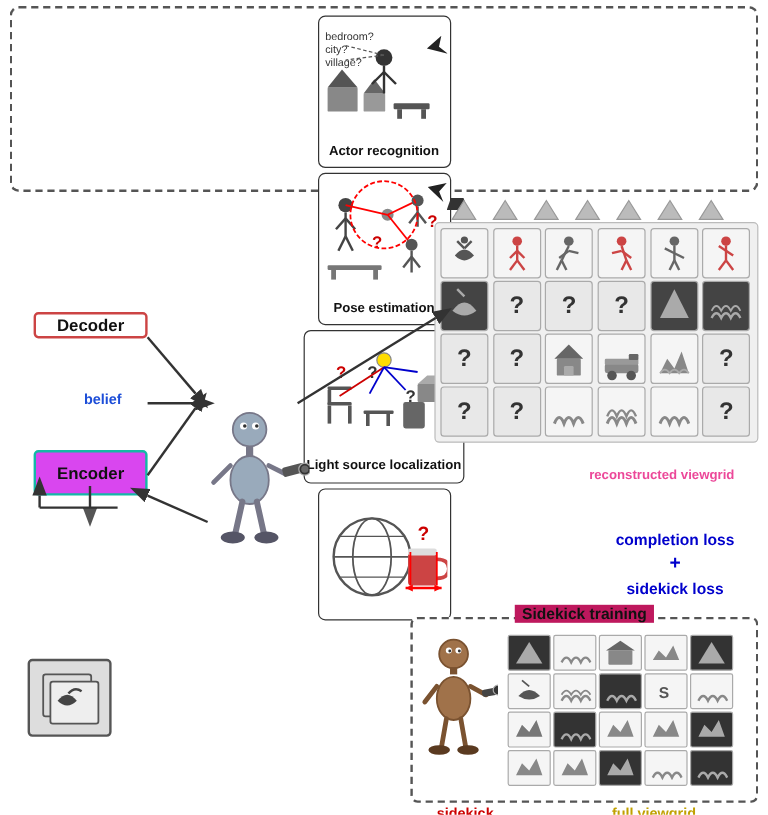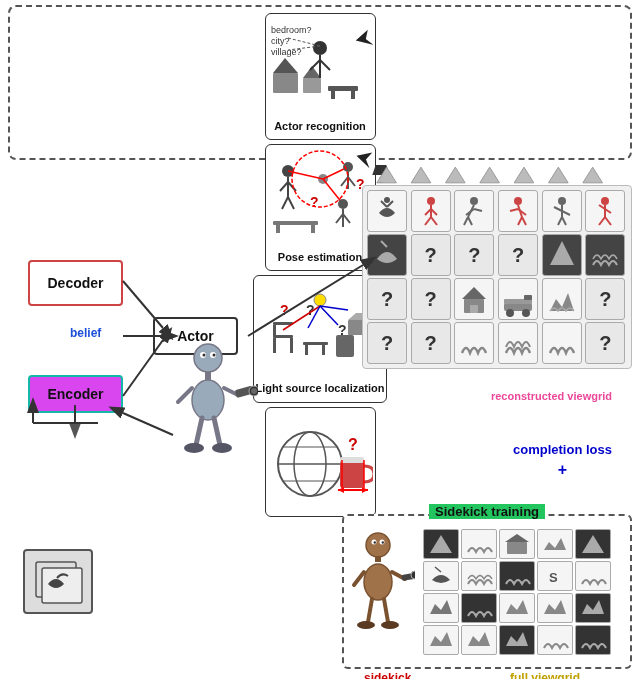--- a/index.html
+++ b/index.html
@@ -89,21 +89,21 @@
       left: 6px;
       color: #111;
     }
 
     
     .decoder-box {
       position: absolute;
       top: 95px;
       left: 20px;
       width: 95px;
-      height: 46px;
+      height: 22px;
       border: 2px solid #c44;
       border-radius: 4px;
       display: flex;
       align-items: center;
       justify-content: center;
       background: #fff;
     }
 
     .encoder-box {
       position: absolute;
@@ -220,21 +220,21 @@
       padding: 6px;
       gap: 6px;
       background: #fff;
     }
 
     .sidekick-title {
       position: absolute;
       top: -12px;
       left: 50%;
       transform: translateX(-50%);
-      background: #22c55e;
+      background: #be185d;
       padding: 0 6px;
       font-size: 13px;
       font-weight: bold;
       color: #111;
       white-space: nowrap;
     }
 
     .sidekick-figure {
       width: 65px;
       height: 130px;
@@ -484,23 +484,20 @@
   </div>
 
   <div class="decoder-box">
     <span class="box-label">Decoder</span>
   </div>
 
   <div class="encoder-box">
     <span class="box-label">Encoder</span>
   </div>
 
-  <div class="actor-box">
-    <span class="box-label">Actor</span>
-  </div>
 
   <div class="belief-label">belief</div>
 
   <div class="robot-figure">
     <svg width="90" height="130" viewBox="0 0 90 130">
 
       <ellipse cx="40" cy="18" rx="14" ry="14" fill="#9ab" stroke="#778" stroke-width="1.5"></ellipse>
 
       <circle cx="35" cy="15" r="3" fill="#fff"></circle>
       <circle cx="45" cy="15" r="3" fill="#fff"></circle>
@@ -697,20 +694,21 @@
           <span>?</span>
         </div>
     </div>
   </div>
 
   <div class="recon-label">reconstructed viewgrid</div>
 
   <div class="loss-labels">
     <div>completion loss</div>
     <div class="plus-sign">+</div>
+    <div>sidekick loss</div>
   </div>
 
   <div class="sidekick-box">
     <span class="sidekick-title">Sidekick training</span>
 
     <div class="sidekick-figure">
       <svg width="65" height="130" viewBox="0 0 65 130">
 
         <ellipse cx="28" cy="18" rx="12" ry="12" fill="#a0724a" stroke="#7a5230" stroke-width="1.5"></ellipse>
 

